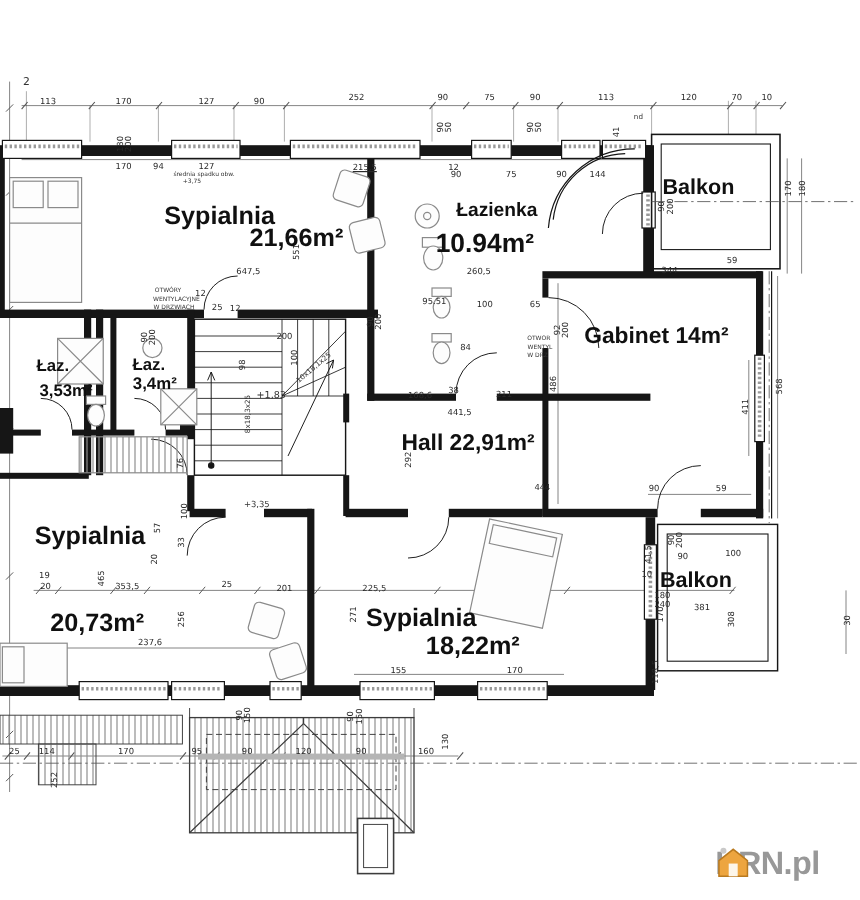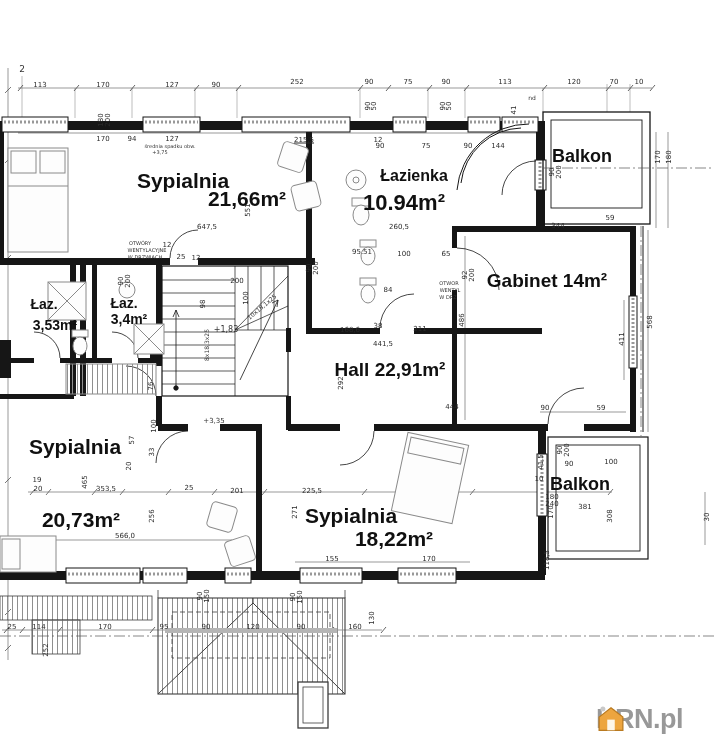--- a/index.html
+++ b/index.html
@@ -349,21 +349,21 @@
       <span class="dim" style="left: 569px; top: 464px; transform: translate(-50%, -50%) rotate(0deg);">90</span>
       <span class="dim" style="left: 611px; top: 462px; transform: translate(-50%, -50%) rotate(0deg);">100</span>
       <span class="dim" style="left: 539px; top: 479px; transform: translate(-50%, -50%) rotate(0deg);">10</span>
       <span class="dim" style="left: 552px; top: 497px; transform: translate(-50%, -50%) rotate(0deg);">180</span>
       <span class="dim" style="left: 552px; top: 504px; transform: translate(-50%, -50%) rotate(0deg);">240</span>
       <span class="dim" style="left: 551px; top: 512px; transform: translate(-50%, -50%) rotate(-90deg);">170</span>
       <span class="dim" style="left: 610px; top: 516px; transform: translate(-50%, -50%) rotate(-90deg);">308</span>
       <span class="dim" style="left: 707px; top: 517px; transform: translate(-50%, -50%) rotate(-90deg);">30</span>
       <span class="dim" style="left: 560px; top: 450px; transform: translate(-50%, -50%) rotate(-90deg);">90</span>
       <span class="dim" style="left: 567px; top: 450px; transform: translate(-50%, -50%) rotate(-90deg);">200</span>
-      <span class="dim" style="left: 125px; top: 536px; transform: translate(-50%, -50%) rotate(0deg);">566,0</span>
+      <span class="dim" style="left: 125px; top: 536px; transform: translate(-50%, -50%) rotate(0deg);">237,6</span>
       <span class="dim" style="left: 332px; top: 559px; transform: translate(-50%, -50%) rotate(0deg);">155</span>
       <span class="dim" style="left: 429px; top: 559px; transform: translate(-50%, -50%) rotate(0deg);">170</span>
       <span class="dim" style="left: 547px; top: 560px; transform: translate(-50%, -50%) rotate(-90deg);">118,5</span>
       <span class="dim" style="left: 200px; top: 596px; transform: translate(-50%, -50%) rotate(-90deg);">90</span>
       <span class="dim" style="left: 207px; top: 596px; transform: translate(-50%, -50%) rotate(-90deg);">150</span>
       <span class="dim" style="left: 293px; top: 597px; transform: translate(-50%, -50%) rotate(-90deg);">90</span>
       <span class="dim" style="left: 300px; top: 597px; transform: translate(-50%, -50%) rotate(-90deg);">150</span>
       <span class="dim" style="left: 12px; top: 627px; transform: translate(-50%, -50%) rotate(0deg);">25</span>
       <span class="dim" style="left: 39px; top: 627px; transform: translate(-50%, -50%) rotate(0deg);">114</span>
       <span class="dim" style="left: 105px; top: 627px; transform: translate(-50%, -50%) rotate(0deg);">170</span>

